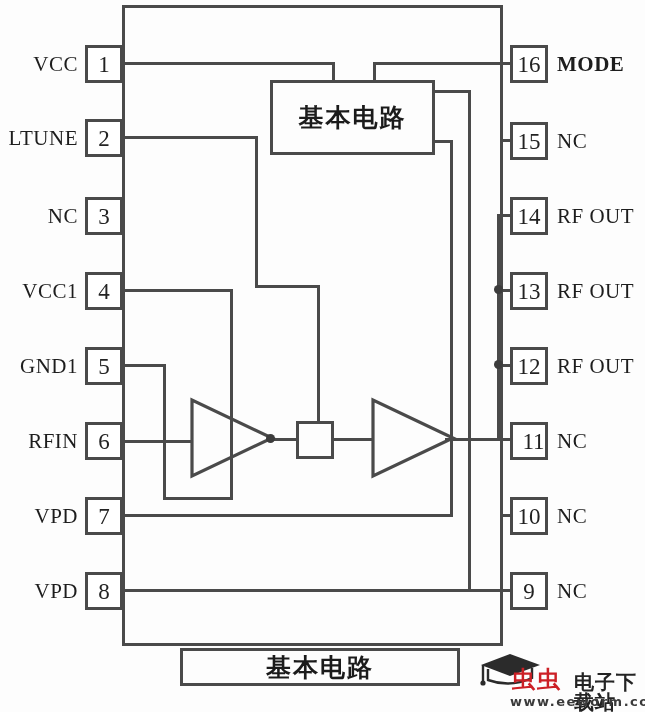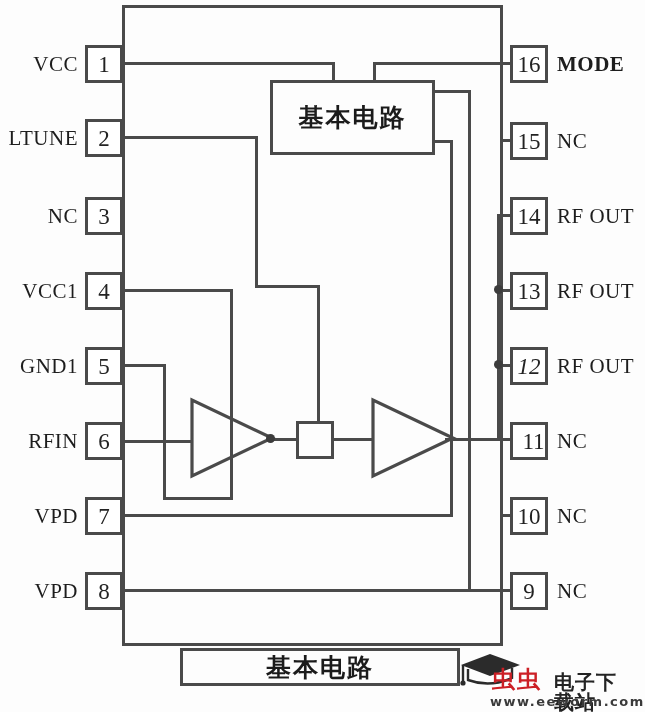--- a/index.html
+++ b/index.html
@@ -101,21 +101,21 @@
     text-align: center;
     font-size: 22px;
     font-family: "Liberation Serif", serif;
     color: #1d1d1d;
   }
   #gnd-label span { margin-left: -175px; }
 
   
   #watermark {
     position: absolute;
-    left: 452px; top: 652px;
+    left: 472px; top: 652px;
     width: 172px; height: 58px;
   }
   #wm-cap { position: absolute; left: 8px; top: 0px; }
   #wm-chinese-red {
     position: absolute; left: 40px; top: 16px;
     font-family: "DejaVu Sans", sans-serif;
     font-weight: bold;
     font-size: 23px;
     color: #cc2026;
     letter-spacing: 2px;
@@ -186,21 +186,21 @@
     </div>
   <div class="pin" style="left:510px; top:122px;">
       <span>15</span>
     </div>
   <div class="pin" style="left:510px; top:197px;">
       <span>14</span>
     </div>
   <div class="pin" style="left:510px; top:272px;">
       <span>13</span>
     </div>
-  <div class="pin" style="left:510px; top:347px;font-style:italic;">
+  <div class="pin" style="left:510px; top:347px;">
       <span>12</span>
     </div>
   <div class="pin" style="left:510px; top:422px;padding-left:9px;">
       <span>11</span>
     </div>
   <div class="pin" style="left:510px; top:497px;">
       <span>10</span>
     </div>
   <div class="pin" style="left:510px; top:572px;">
       <span>9</span>

